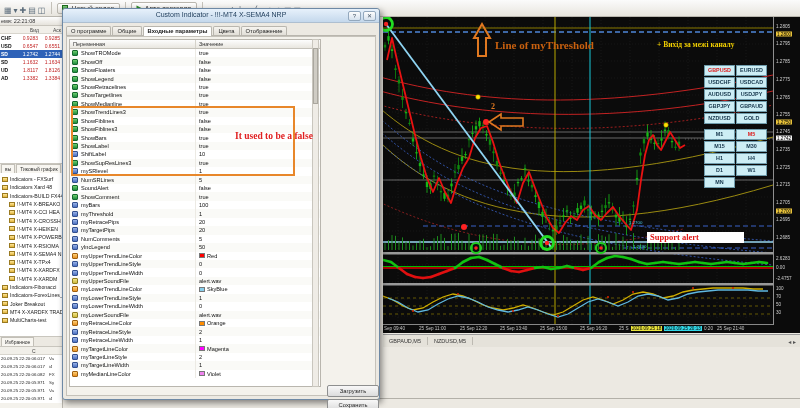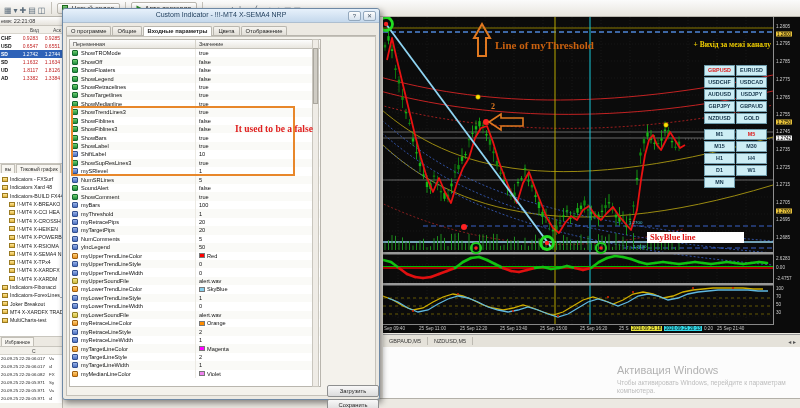--- a/index.html
+++ b/index.html
@@ -51,21 +51,21 @@
   .tlabel.hl-y{background:#e8e23a;color:#000;padding:0 1px;}
   .tlabel.hl-c{background:#30d8e8;color:#000;padding:0 1px;}
   .pairs,.tfs{position:absolute;left:321px;width:63px;display:grid;grid-template-columns:31px 31px;grid-auto-rows:11px;gap:1px;}
   .pairs{top:48px;} .tfs{top:112px;}
   .cell{background:#cdeef5;border:1px solid #6f9cac;color:#14344a;font-size:5.4px;font-weight:bold;display:flex;align-items:center;justify-content:center;line-height:1;}
   .cell.red{color:#dd1c1c;}
   .note-res{position:absolute;left:112px;top:22px;color:#c8600f;font:bold 11px "Liberation Serif",serif;white-space:nowrap;}
   .note-two{position:absolute;left:108px;top:85px;color:#e07820;font:bold 8px "Liberation Serif",serif;}
   .support-box{position:absolute;left:264px;top:215px;width:97px;height:11px;background:#fff;color:#e01818;font:bold 8.5px "Liberation Serif",serif;line-height:11px;padding-left:3px;white-space:nowrap;}
   .digit1{position:absolute;left:274px;top:6px;width:114px;text-align:center;color:#f5d000;font:bold 11px "Liberation Serif",serif;white-space:nowrap;}
-  .digit2{position:absolute;left:274px;top:23px;width:114px;text-align:right;color:#f0ce00;font:bold 7.5px "Liberation Serif",serif;white-space:nowrap;}
+  .digit2{position:absolute;left:274px;top:23px;width:114px;text-align:left;color:#f0ce00;font:bold 7.5px "Liberation Serif",serif;white-space:nowrap;}
   .mini{position:absolute;font-size:4.4px;color:#49c8e8;white-space:nowrap;}
 
   .chart-tabs{position:absolute;left:383px;top:334px;width:417px;height:13px;background:#e5e2da;border-top:1px solid #9a9a9a;display:flex;align-items:center;z-index:2;}
   .ctab{font-size:5.5px;color:#333;padding:1px 6px;border-right:1px solid #bdbab2;white-space:nowrap;}
   .ctab-arrows{margin-left:auto;font-size:6px;color:#555;padding-right:4px;}
   .bottom-white{position:absolute;left:383px;top:347px;width:417px;height:51px;background:#fcfcfc;z-index:2;}
   .wm-title{position:absolute;left:234px;top:17px;font-size:11px;color:#b2b2b2;}
   .wm-l1{position:absolute;left:234px;top:32px;font-size:6.5px;color:#bdbdbd;}
   .wm-l2{position:absolute;left:234px;top:40px;font-size:6.5px;color:#bdbdbd;}
   .statusbar{position:absolute;left:0;top:398px;width:800px;height:10px;background:#ece9e2;border-top:1px solid #b3b0a8;z-index:1;}
@@ -91,21 +91,21 @@
   .prow .pc2{flex:1;padding-left:3px;display:flex;align-items:center;gap:2px;overflow:hidden;}
   .p-icon{width:6px;height:6px;margin:0 3px 0 2px;flex:none;border-radius:1px;}
   .prow[data-type="bool"] .p-icon{background:linear-gradient(#6fcf6f,#1d8a3d);border:1px solid #16692e;}
   .prow[data-type="int"] .p-icon{background:linear-gradient(#9ab4e8,#4a6fc0);border:1px solid #33508f;}
   .prow[data-type="color"] .p-icon{background:linear-gradient(#ffd27a,#e89020);border:1px solid #a06010;}
   .prow[data-type="file"] .p-icon{background:linear-gradient(#f2e68a,#cfba3a);border:1px solid #8f7d20;}
   .swatch{width:6px;height:5px;border:1px solid #777;display:inline-block;flex:none;}
   .vscroll{position:absolute;right:56px;top:2px;width:7px;height:348px;background:#efece6;border:1px solid #c9c6be;}
   .vthumb{position:absolute;left:0;top:8px;width:5px;height:56px;background:#cfccc4;border:1px solid #aaa79f;margin:0;}
   .hl-box{position:absolute;left:4px;top:69px;width:224px;height:70px;border:2px solid #e8872a;pointer-events:none;}
-  .red-note{position:absolute;left:168px;top:87px;color:#e02020;font:bold 9.5px "Liberation Serif",serif;white-space:nowrap;text-align:center;}
+  .red-note{position:absolute;left:168px;top:94px;color:#e02020;font:bold 9.5px "Liberation Serif",serif;white-space:nowrap;text-align:center;}
   .btn{position:absolute;height:12px;border:1px solid #8e8f8f;border-radius:2px;background:linear-gradient(#f8f8f8,#dcdcdc);font-size:5.8px;color:#222;text-align:center;line-height:11px;}
   .btn-load{left:260px;top:348px;width:52px;}
   .btn-save{left:260px;top:362px;width:52px;}
 </style>
 </head>
 <body>
 
 <div class="screen">
 
   <div class="toolbar">
@@ -670,21 +670,21 @@
         <circle cx="81" cy="210" r="3" fill="#ff2222"></circle>
         <circle cx="95" cy="80" r="2.3" fill="#ffe000" stroke="#998800" stroke-width="0.5"></circle>
         <circle cx="283" cy="108" r="2.3" fill="#ffe000" stroke="#998800" stroke-width="0.5"></circle>
         <polygon points="99,7 91,21 95,21 95,39 103,39 103,21 107,21" fill="none" stroke="#e07820" stroke-width="2"></polygon>
         <polygon points="106,105 118,97 118,101 140,101 140,109 118,109 118,113" fill="none" stroke="#e07820" stroke-width="1.6"></polygon>
       </svg>
 
     <div class="digit2">+ Вихід за межі каналу</div>
     <div class="note-res">Line of myThreshold</div>
     <div class="note-two">2</div>
-    <div class="support-box">SkyBlue line</div>
+    <div class="support-box">Support alert</div>
 
     <div class="pairs">
 
     <div class="cell red">GBPUSD</div>
         <div class="cell">EURUSD</div>
         <div class="cell">USDCHF</div>
         <div class="cell">USDCAD</div>
         <div class="cell">AUDUSD</div>
         <div class="cell">USDJPY</div>
         <div class="cell">GBPJPY</div>
@@ -758,25 +758,20 @@
         </div>
     </div>
   </div>
 
   <div class="chart-tabs">
     <span class="ctab">GBPAUD,M5</span>
     <span class="ctab">NZDUSD,M5</span>
     <span class="ctab-arrows">◂ ▸</span>
   </div>
 
-  <div class="bottom-white">
-    <div class="wm-title">Активация Windows</div>
-    <div class="wm-l1">Чтобы активировать Windows, перейдите к параметрам</div>
-    <div class="wm-l2">компьютера.</div>
-  </div>
 
   <div class="statusbar"></div>
 
   <div class="dialog">
     <div class="dlg-title">
       <span class="ttext">Custom Indicator - !!!-MT4 X-SEMA4 NRP</span>
       <span class="dlg-wbtn help">?</span>
       <span class="dlg-wbtn close">✕</span>
     </div>
     <div class="dlg-tabs">

